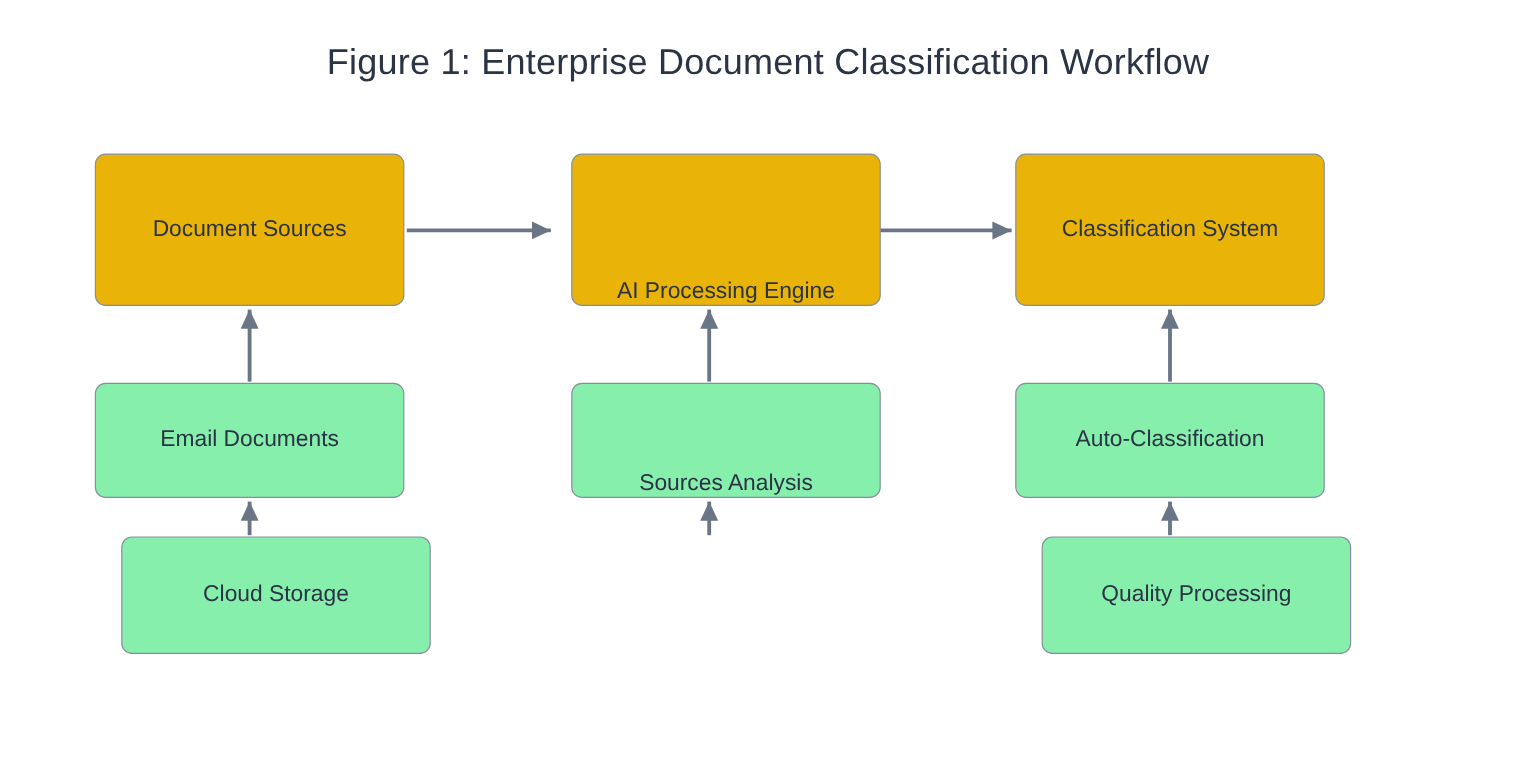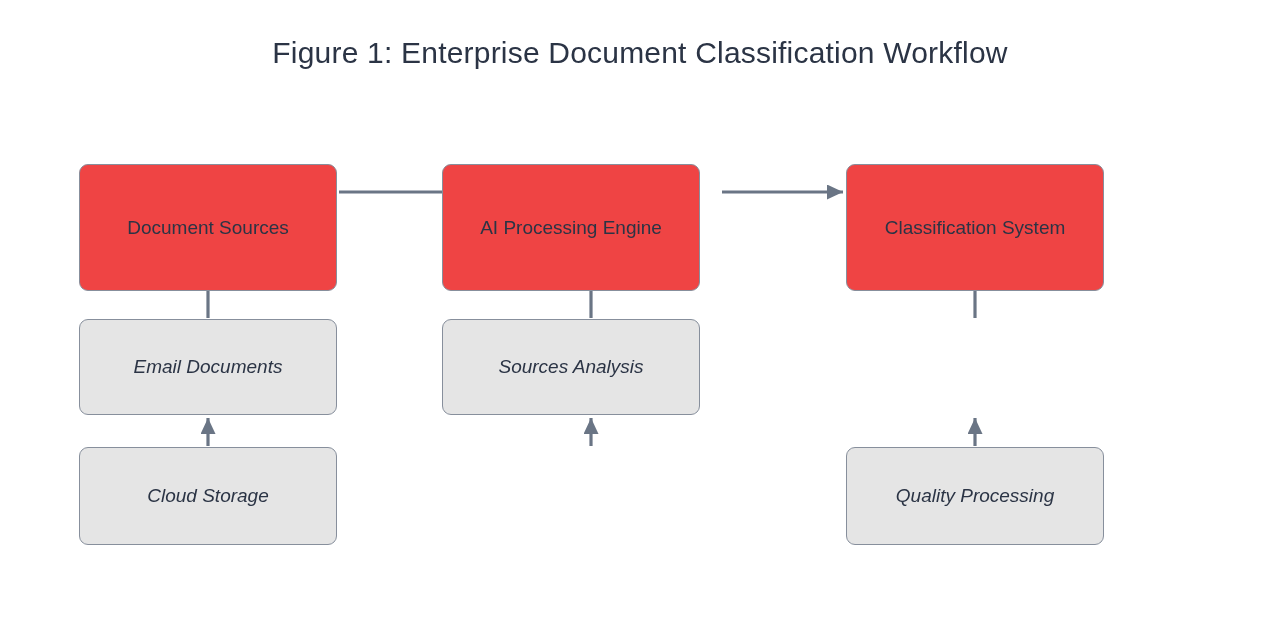--- a/index.html
+++ b/index.html
@@ -31,31 +31,31 @@
     box-sizing: border-box;
     border: 1.5px solid #878f9c;
     border-radius: 9px;
     display: flex;
     align-items: center;
     justify-content: center;
     font-size: 19px;
     color: #2b3445;
     text-align: center;
   }
-  .fill-light { background: #ef4444; margin-top: 36px; }
-  .fill-tint  { background: #e5e5e5; font-style: italic; }
+  .fill-light { background: #eab308; }
+  .fill-tint  { background: #86efac; }
 
   
   .col1 { left: 79px;  width: 258px; }
-  .col2 { left: 442px; width: 258px; }
+  .col2 { left: 476px; width: 258px; align-items: flex-end; }
   .col3 { left: 846px; width: 258px; text-align: right; }
   
   .row1 { top: 128px; height: 127px; }
   .row2 { top: 319px; height: 96px; }
-  .row3 { top: 447px; height: 98px; }
+  .row3 { top: 447px; height: 98px; margin-left: 22px; }
 
   .edge-layer {
     position: absolute;
     left: 0;
     top: 0;
     width: 1280px;
     height: 640px;
     pointer-events: none;
   }
 </style>
@@ -96,20 +96,23 @@
   <div class="node col3 row1 fill-light">
     <span>Classification System</span>
   </div>
 
   <div class="node col1 row2 fill-tint">
     <span>Email Documents</span>
   </div>
   <div class="node col2 row2 fill-tint">
     <span>Sources Analysis</span>
   </div>
+  <div class="node col3 row2 fill-tint">
+    <span>Auto-Classification</span>
+  </div>
 
   <div class="node col1 row3 fill-tint">
     <span>Cloud Storage</span>
   </div>
   <div class="node col3 row3 fill-tint">
     <span>Quality Processing</span>
   </div>
 
 </div>
 

